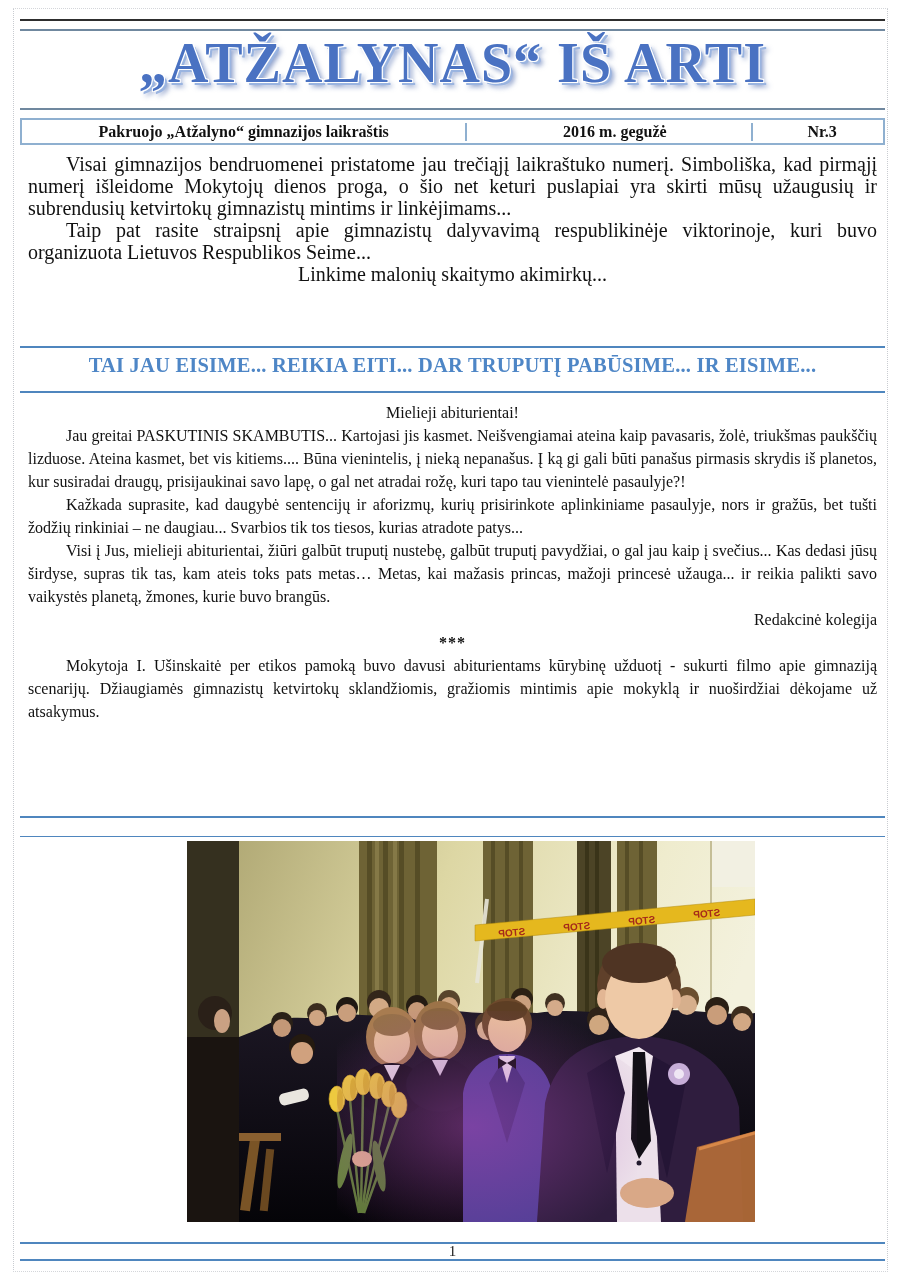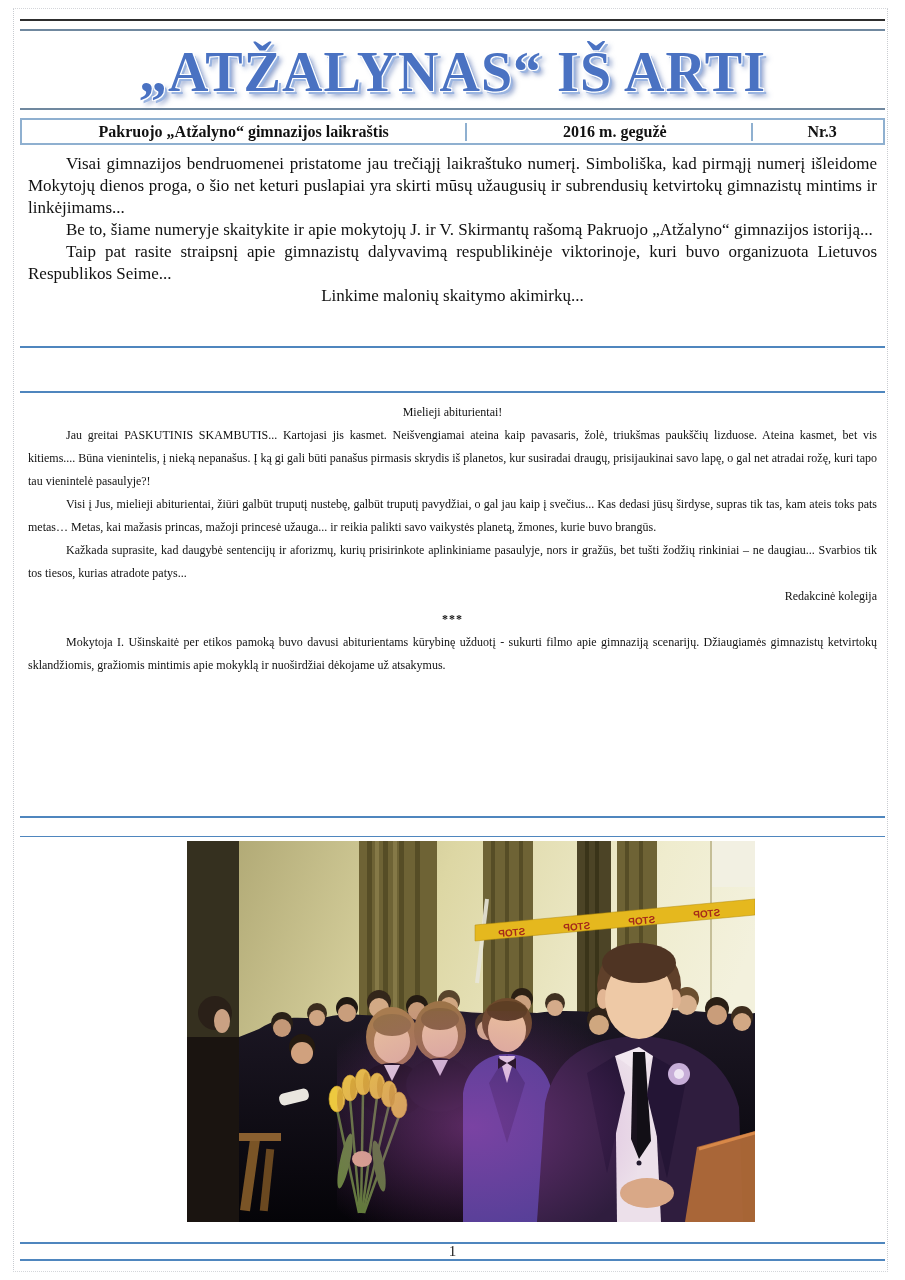--- a/index.html
+++ b/index.html
@@ -15,21 +15,21 @@
   .rule-black{top:19px;border-top:2px solid var(--top-rule,#2e2e2e);}
   .rule-blue{border-top:2px solid var(--rule-blue,#4f86be);}
   .r1{top:346px;} .r2{top:391px;}
   .r3{top:816px;} .r4{top:836px;border-top-width:1px;}
   .r5{top:1242px;} .r6{top:1259px;}
 
   .masthead{
     position:absolute;left:20px;right:20px;top:29px;height:77px;
     border-top:2px solid var(--masthead-rule,#70889f);
     border-bottom:2px solid var(--masthead-rule,#70889f);
-    display:flex;align-items:flex-end;justify-content:center;background:#fff;
+    display:flex;align-items:flex-start;justify-content:center;background:#fff;
   }
   .masthead h1{
     margin:0;padding-bottom:4px;font-size:56px;font-weight:bold;letter-spacing:1px;white-space:nowrap;
     color:var(--title-blue,#4a72c2);
     text-shadow:1px 1px 0 #ffffff,-1px -1px 0 #ffffff,-1px 1px 0 #ffffff,1px -1px 0 #ffffff,
                 3px 3px 0 #9ab4e0,5px 5px 5px rgba(70,100,170,.6);
   }
 
   .info-table{
     position:absolute;left:20px;right:20px;top:118px;height:27px;box-sizing:border-box;
@@ -37,28 +37,28 @@
   }
   .info-cell{
     display:flex;align-items:center;justify-content:center;box-sizing:border-box;
     font-weight:bold;font-size:16px;white-space:nowrap;
   }
   .info-cell + .info-cell{border-left:2px solid var(--table-border,#8fb0d0);}
   .cell-pub{width:51.5%;} .cell-date{width:33.2%;padding-left:11px;} .cell-issue{width:15.3%;padding-left:8px;}
 
   .textblock{position:absolute;left:28px;right:28px;text-align:justify;}
   .textblock p{margin:0;text-indent:38px;}
-  .intro{top:153px;font-size:17px;line-height:22px;}
+  .intro{top:153px;font-size:20px;line-height:22px;}
   .intro .closing{text-align:center;text-indent:0;}
 
   .article-heading{
     position:absolute;left:20px;right:20px;top:354px;margin:0;text-align:center;
     font-size:20.5px;font-weight:bold;color:var(--heading-blue,#4e86c6);letter-spacing:.2px;
   }
-  .article{top:401px;font-size:12px;line-height:23px;}
+  .article{top:401px;font-size:16px;line-height:23px;}
   .article .salutation{text-align:center;text-indent:0;}
   .article .signature{text-align:right;text-indent:0;}
   .article .stars{text-align:center;text-indent:0;font-weight:bold;letter-spacing:1px;}
 
   .photo{position:absolute;left:187px;top:841px;width:568px;height:381px;margin:0;}
   .photo svg{display:block;width:100%;height:100%;}
 
   .page-number{position:absolute;left:0;right:0;top:1243px;text-align:center;font-size:15px;color:#222;}
 </style>
 </head>
@@ -78,33 +78,33 @@
   </header>
 
   <div class="info-table">
     <div class="info-cell cell-pub">Pakruojo „Atžalyno“ gimnazijos laikraštis</div>
     <div class="info-cell cell-date">2016 m. gegužė</div>
     <div class="info-cell cell-issue">Nr.3</div>
   </div>
 
   <section class="textblock intro">
     <p>Visai gimnazijos bendruomenei pristatome jau trečiąjį laikraštuko numerį. Simboliška, kad pirmąjį numerį išleidome Mokytojų dienos proga, o šio net keturi puslapiai yra skirti mūsų užaugusių ir subrendusių ketvirtokų gimnazistų mintims ir linkėjimams...</p>
-    <p>Be to, šiame numeryje skaitykite ir apie mokytojų J. ir V. Skirmantų rašomą Pakruojo „Atžalyno“ gimnazijos istoriją...</p>
     <p>Taip pat rasite straipsnį apie gimnazistų dalyvavimą respublikinėje viktorinoje, kuri buvo organizuota Lietuvos Respublikos Seime...</p>
     <p class="closing">Linkime malonių skaitymo akimirkų...</p>
   </section>
 
   <div class="rule rule-blue r1"></div>
+  <h2 class="article-heading">TAI JAU EISIME... REIKIA EITI... DAR TRUPUTĮ PABŪSIME... IR EISIME...</h2>
   <div class="rule rule-blue r2"></div>
 
   <section class="textblock article">
     <p class="salutation">Mielieji abiturientai!</p>
     <p>Jau greitai PASKUTINIS SKAMBUTIS... Kartojasi jis kasmet. Neišvengiamai ateina kaip pavasaris, žolė, triukšmas paukščių lizduose. Ateina kasmet, bet vis kitiems.... Būna vienintelis, į nieką nepanašus. Į ką gi gali būti panašus pirmasis skrydis iš planetos, kur susiradai draugų, prisijaukinai savo lapę, o gal net atradai rožę, kuri tapo tau vienintelė pasaulyje?!</p>
+    <p>Kažkada suprasite, kad daugybė sentencijų ir aforizmų, kurių prisirinkote aplinkiniame pasaulyje, nors ir gražūs, bet tušti žodžių rinkiniai – ne daugiau... Svarbios tik tos tiesos, kurias atradote patys...</p>
     <p>Visi į Jus, mielieji abiturientai, žiūri galbūt truputį nustebę, galbūt truputį pavydžiai, o gal jau kaip į svečius... Kas dedasi jūsų širdyse, supras tik tas, kam ateis toks pats metas… Metas, kai mažasis princas, mažoji princesė užauga... ir reikia palikti savo vaikystės planetą, žmones, kurie buvo brangūs.</p>
-    <p>Kažkada suprasite, kad daugybė sentencijų ir aforizmų, kurių prisirinkote aplinkiniame pasaulyje, nors ir gražūs, bet tušti žodžių rinkiniai – ne daugiau... Svarbios tik tos tiesos, kurias atradote patys...</p>
     <p class="signature">Redakcinė kolegija</p>
     <p class="stars">***</p>
     <p>Mokytoja I. Ušinskaitė per etikos pamoką buvo davusi abiturientams kūrybinę užduotį - sukurti filmo apie gimnaziją scenarijų. Džiaugiamės gimnazistų ketvirtokų sklandžiomis, gražiomis mintimis apie mokyklą ir nuoširdžiai dėkojame už atsakymus.</p>
   </section>
 
   <div class="rule rule-blue r3"></div>
   <div class="rule rule-blue r4"></div>
 
   <figure class="photo">
     <svg viewBox="0 0 568 381" preserveAspectRatio="none">

